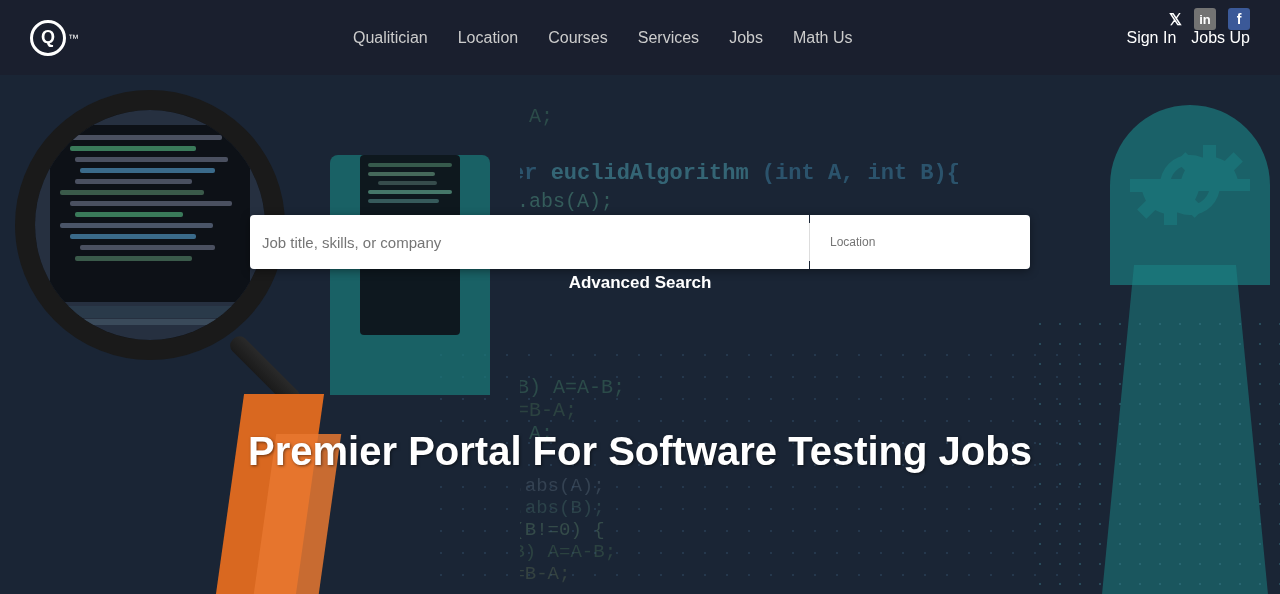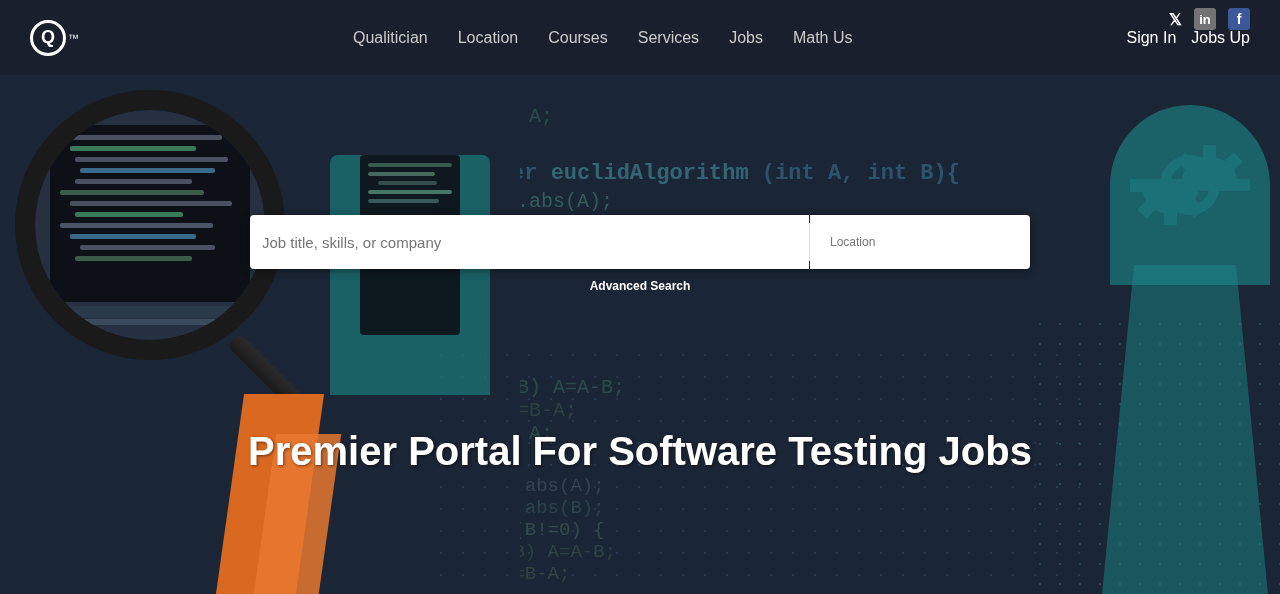--- a/index.html
+++ b/index.html
@@ -148,23 +148,23 @@
       height: 100%;
       background: #4a5568;
       color: white;
       border: none;
       font-size: 16px;
       font-weight: bold;
       cursor: pointer;
       letter-spacing: 0.3px;
     }
     .advanced-search {
-      margin-top: 10px;
-      color: white;
-      font-size: 12px;
+      margin-top: 4px;
+      color: white;
+      font-size: 17px;
       font-weight: bold;
       cursor: pointer;
       text-decoration: none;
     }
 
     
     .hero-title {
       position: absolute;
       bottom: 120px;
       left: 0; right: 0;

